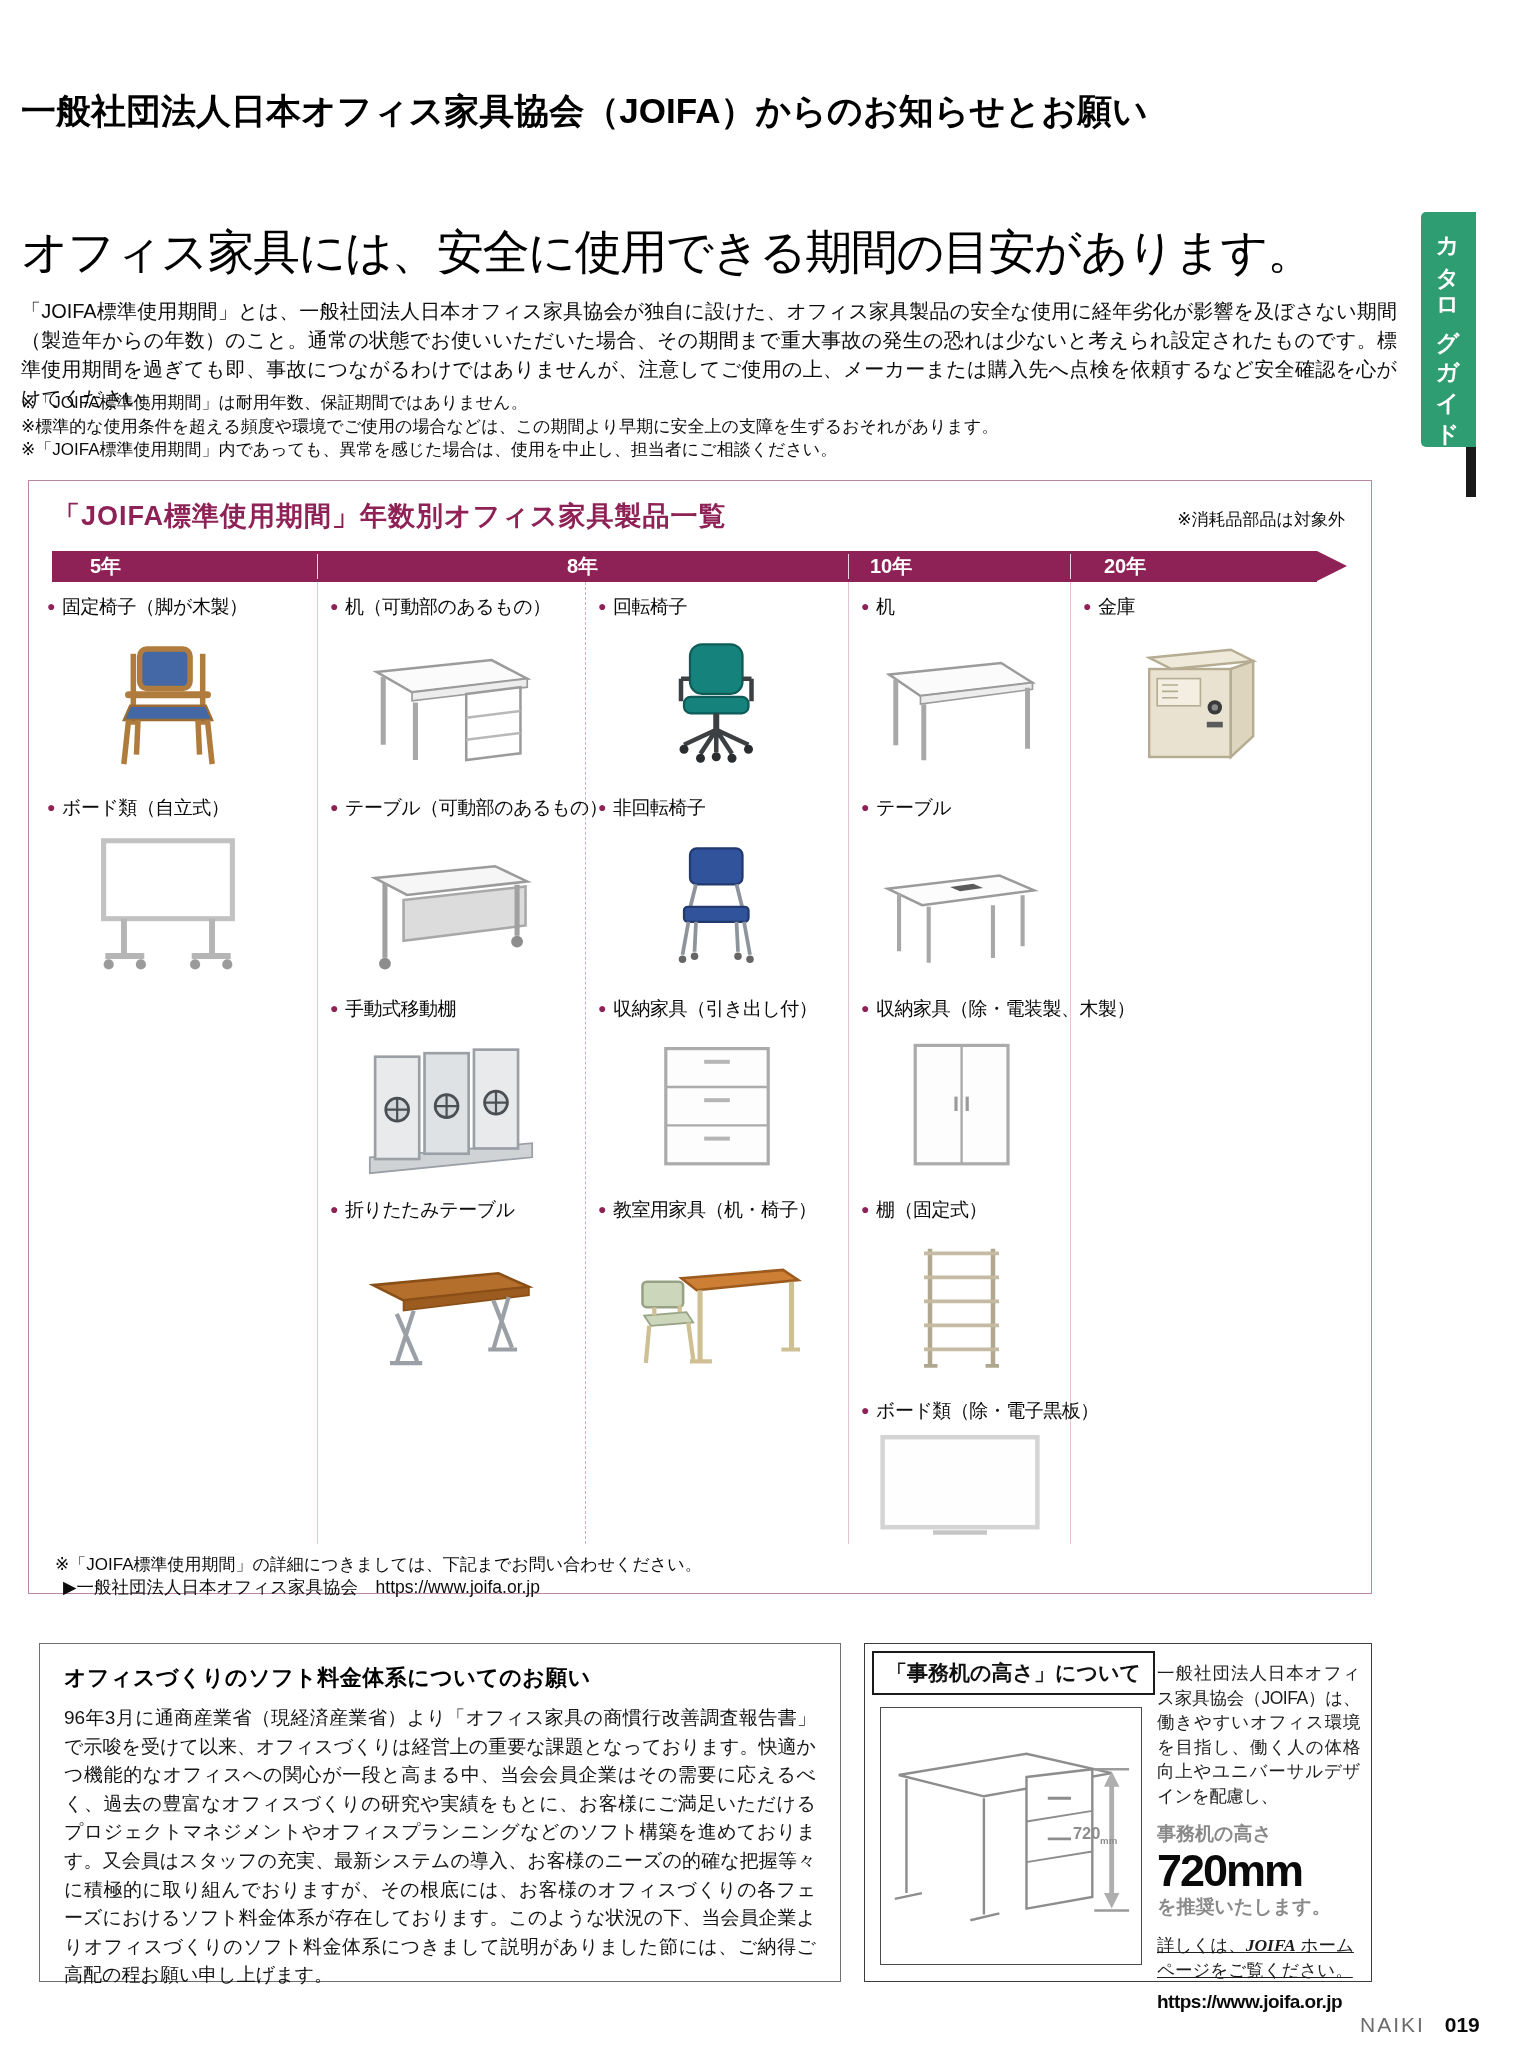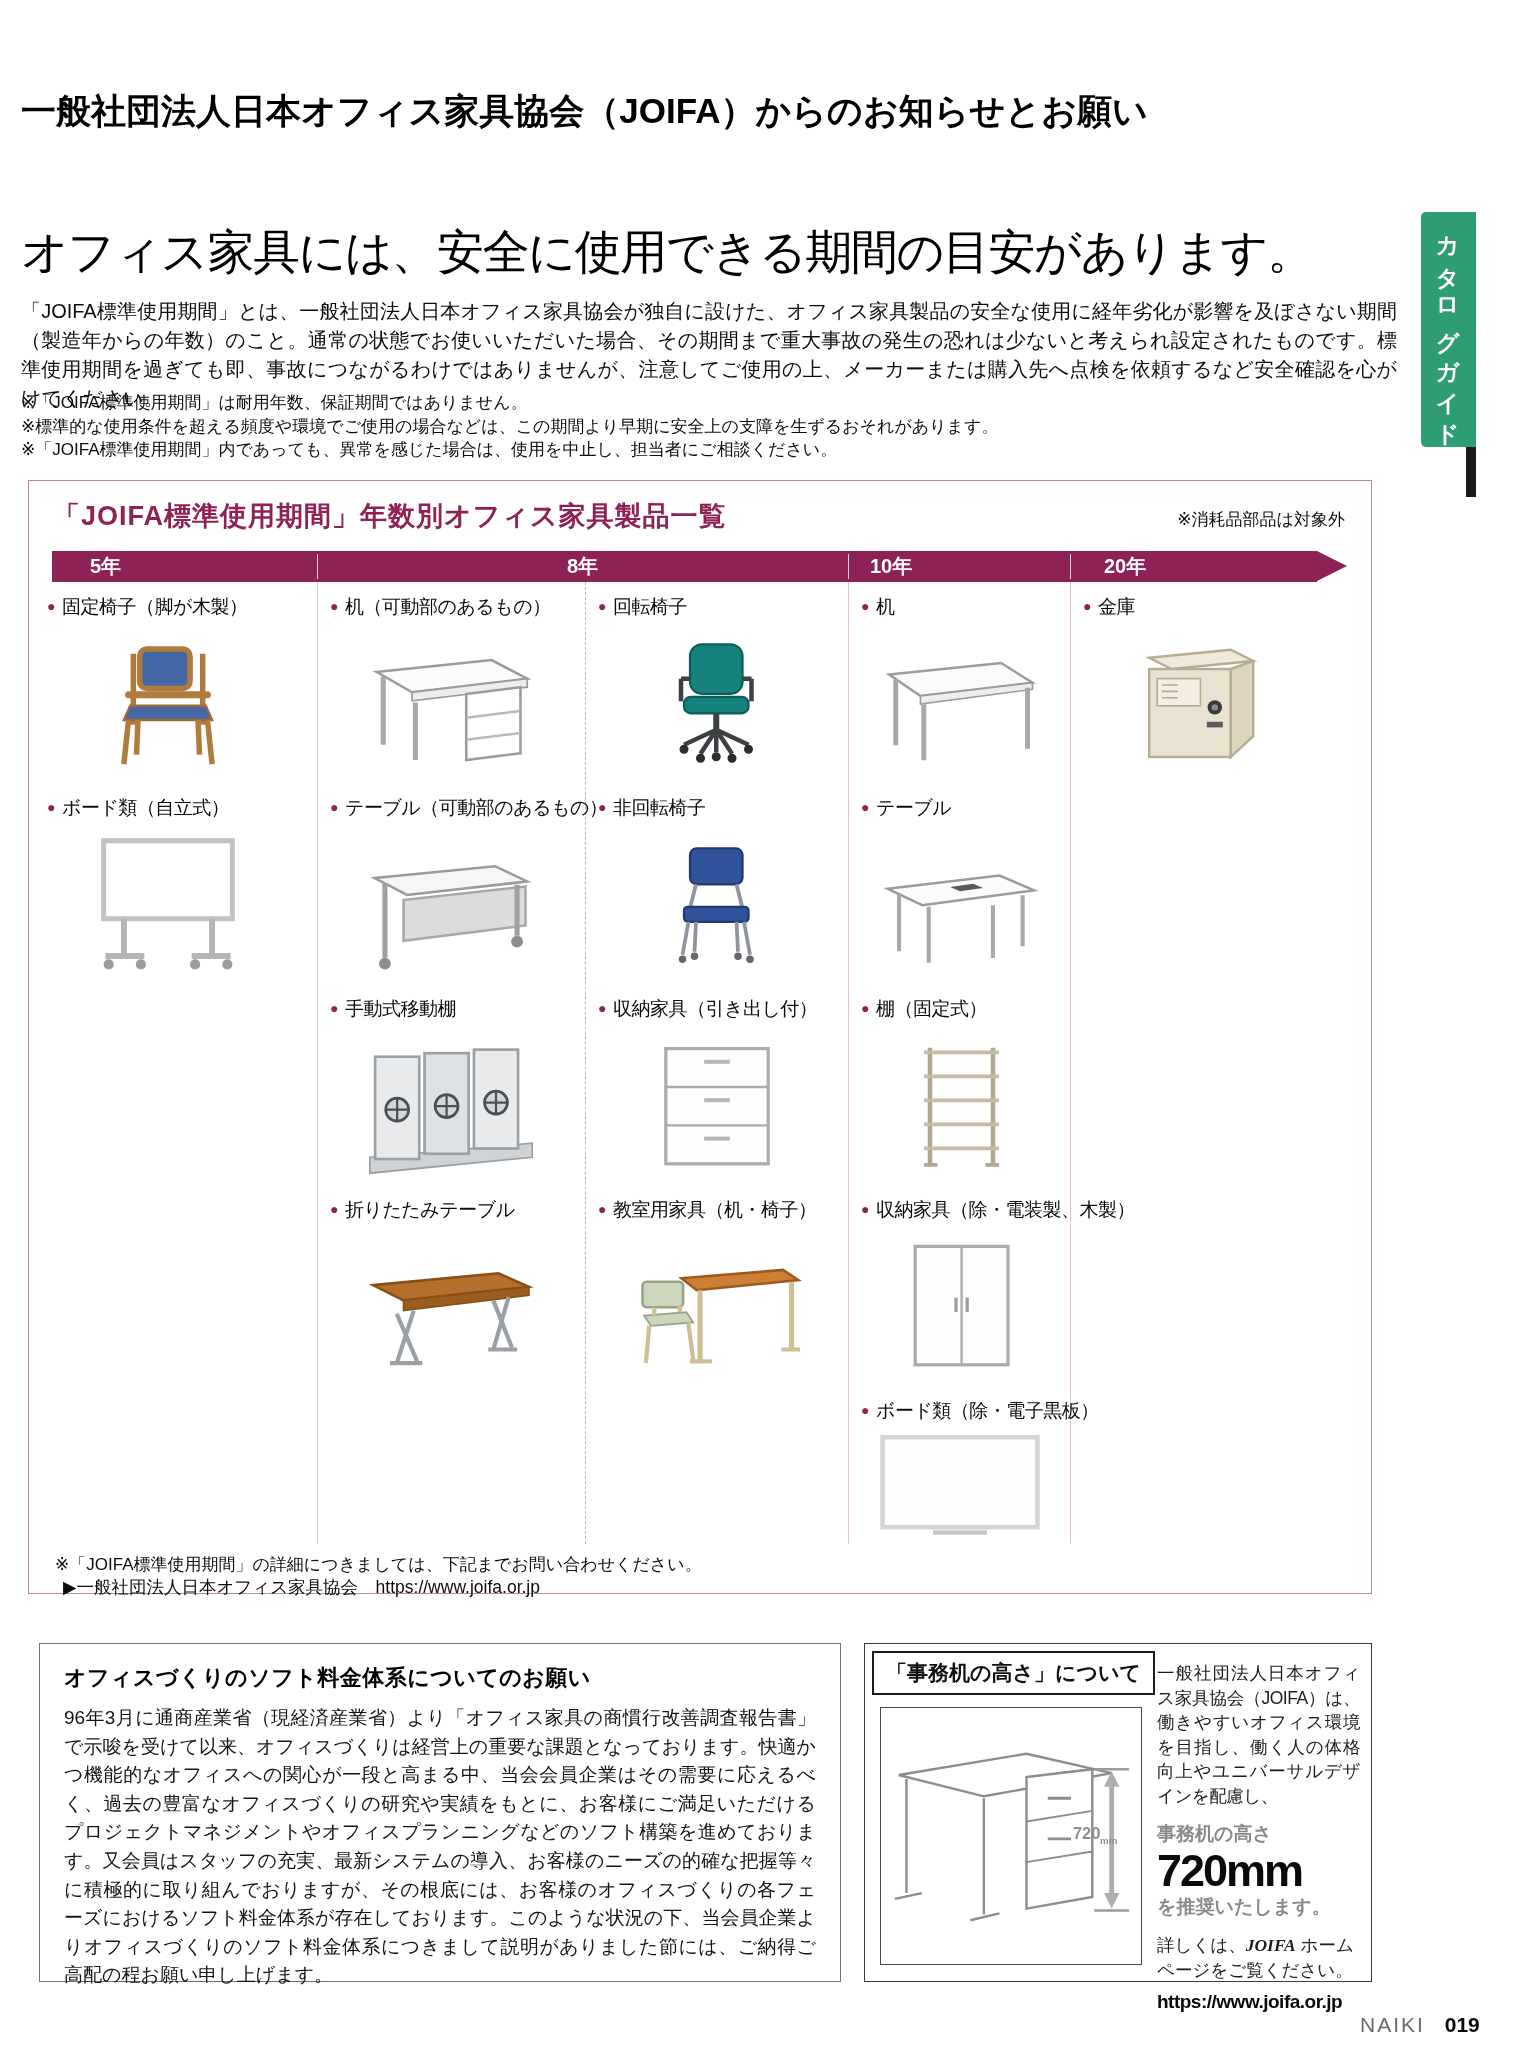--- a/index.html
+++ b/index.html
@@ -63,21 +63,21 @@
   .soft-box p  { margin-top:11px; font-size:19px; line-height:28.6px; text-align:justify; color:#141414; }
 
   .dh-box { position:absolute; left:864px; top:1643px; width:508px; height:339px; border:1px solid #3c3c3c; background:#fff; }
   .dh-label { position:absolute; left:7px; top:7px; border:2px solid #1a1a1a; padding:6px 12px; font-size:21px; font-weight:bold; background:#fff; white-space:nowrap; }
   .dh-diagram { position:absolute; left:15px; top:63px; width:262px; height:258px; border:1px solid #4a4a4a; display:flex; align-items:center; justify-content:center; }
   .dh-text { position:absolute; left:292px; top:17px; width:203px; }
   .dh-p { font-size:17.5px; line-height:24.5px; text-align:justify; color:#1c1c1c; letter-spacing:-0.5px; }
   .dh-lead { margin-top:13px; font-size:19px; font-weight:bold; color:#8a8a8a; }
   .dh-value { font-size:45px; font-weight:bold; color:#0a0a0a; letter-spacing:-2px; line-height:1.05; }
   .dh-tail { font-size:19px; font-weight:bold; color:#8a8a8a; }
-  .dh-more { margin-top:13px; font-size:17.5px; line-height:24.5px; color:#1c1c1c; }
+  .dh-more { margin-top:13px; font-size:17.5px; line-height:24.5px; color:#1c1c1c;text-decoration:underline; }
   .dh-more b { font-family:"Liberation Serif","DejaVu Serif",serif; font-style:italic; font-weight:bold; }
   .dh-url { margin-top:9px; font-size:19px; font-weight:bold; color:#0a0a0a; letter-spacing:-0.5px; }
 
   
   .footer { position:absolute; left:1360px; top:2013px; font-size:21px; white-space:nowrap; }
   .footer .brand { color:#6b6b6b; letter-spacing:2px; }
   .footer .pg { color:#0a0a0a; font-weight:bold; margin-left:14px; }
 </style>
 </head>
 <body>
@@ -278,37 +278,37 @@
         <div class="tlabel">テーブル</div>
         <div class="timg">
           <svg viewBox="0 0 200 170" width="166" height="140">
             <polygon points="12,64 148,48 190,66 54,84" fill="#fcfcfc" stroke="#9b9b9b" stroke-width="3"></polygon>
             <polygon points="88,62 116,58 128,63 100,67" fill="#5a5a5a"></polygon>
             <path d="M26 70 V140 M176 72 V134 M62 86 V154 M140 84 V148" stroke="#a8a8a8" stroke-width="5" fill="none"></path>
           </svg>
         </div>
       </div>
       <div class="titem">
-        <div class="tlabel">棚（固定式）</div>
-        <div class="timg">
-          <svg viewBox="0 0 200 170" width="150" height="128">
-            <path d="M60 6 V162 M144 6 V162" stroke="#b0a88e" stroke-width="6" fill="none"></path>
-            <path d="M52 12 H152 M52 44 H152 M52 76 H152 M52 108 H152 M52 140 H152" stroke="#c4bba2" stroke-width="5" fill="none"></path>
-            <path d="M52 162 H70 M134 162 H152" stroke="#b0a88e" stroke-width="5" fill="none"></path>
-          </svg>
-        </div>
-      </div>
-      <div class="titem">
         <div class="tlabel">収納家具（除・電装製、木製）</div>
         <div class="timg">
           <svg viewBox="0 0 200 170" width="160" height="136">
             <rect x="44" y="8" width="116" height="148" fill="#fdfdfd" stroke="#ababab" stroke-width="4"></rect>
             <path d="M102 8 V156" stroke="#ababab" stroke-width="3" fill="none"></path>
             <rect x="93" y="72" width="4" height="18" fill="#9b9b9b"></rect>
             <rect x="107" y="72" width="4" height="18" fill="#9b9b9b"></rect>
+          </svg>
+        </div>
+      </div>
+      <div class="titem">
+        <div class="tlabel">棚（固定式）</div>
+        <div class="timg">
+          <svg viewBox="0 0 200 170" width="150" height="128">
+            <path d="M60 6 V162 M144 6 V162" stroke="#b0a88e" stroke-width="6" fill="none"></path>
+            <path d="M52 12 H152 M52 44 H152 M52 76 H152 M52 108 H152 M52 140 H152" stroke="#c4bba2" stroke-width="5" fill="none"></path>
+            <path d="M52 162 H70 M134 162 H152" stroke="#b0a88e" stroke-width="5" fill="none"></path>
           </svg>
         </div>
       </div>
       <div class="titem short">
         <div class="tlabel">ボード類（除・電子黒板）</div>
         <div class="timg" style="height:120px;">
           <svg viewBox="0 0 200 140" width="190" height="126">
             <rect x="14" y="18" width="172" height="100" fill="#fefefe" stroke="#d4d4d4" stroke-width="5"></rect>
             <path d="M70 124 H130" stroke="#c6c6c6" stroke-width="5" fill="none"></path>
           </svg>

